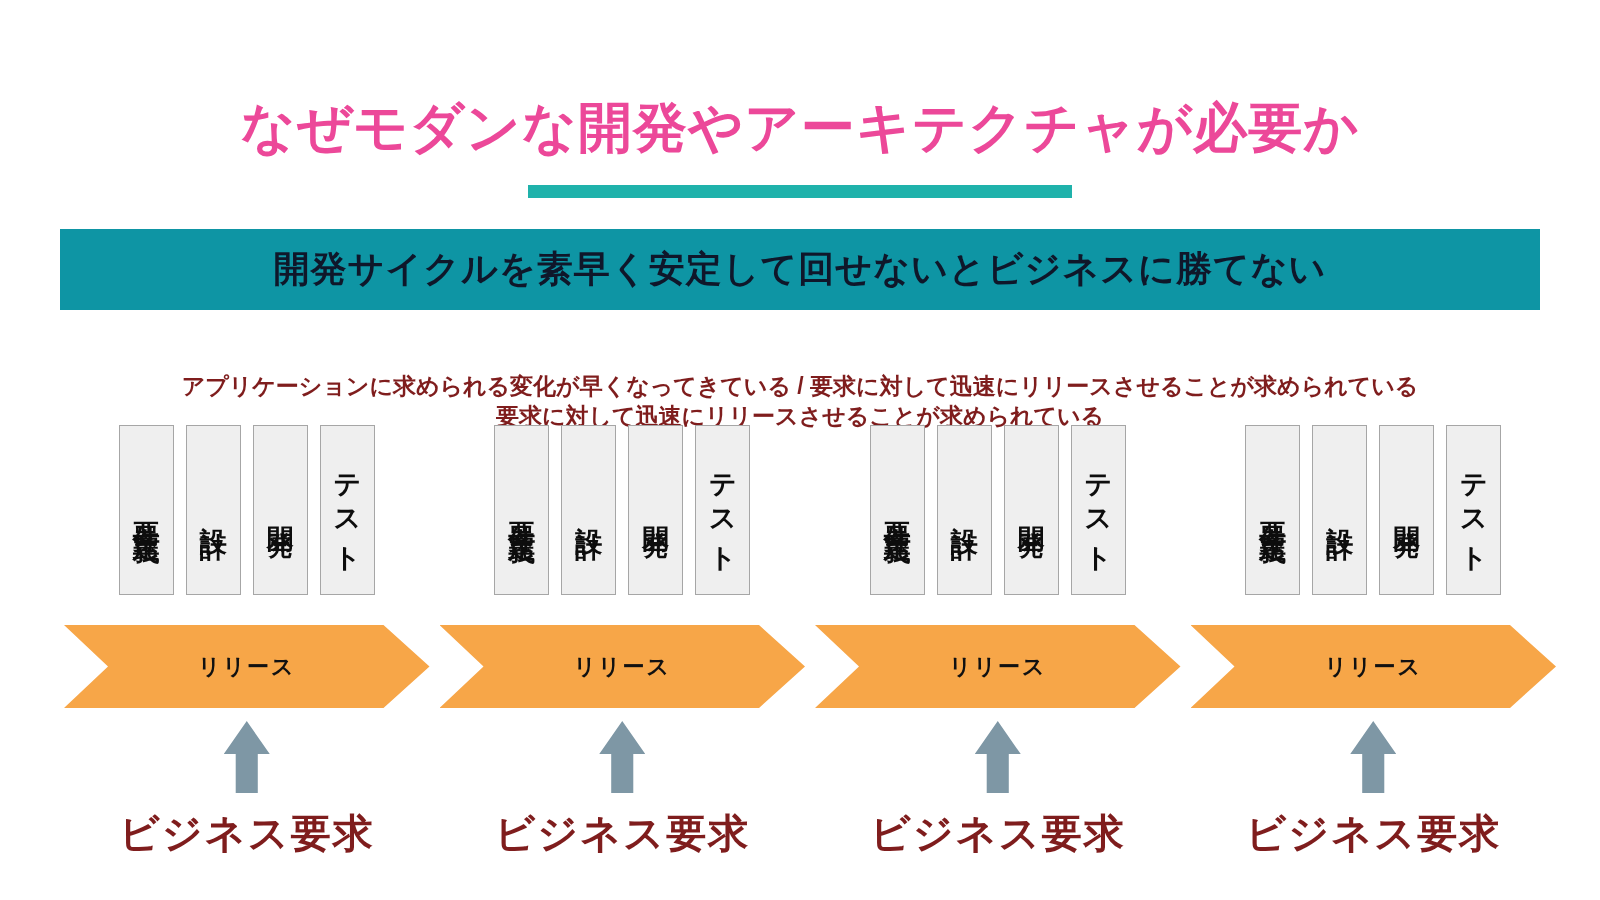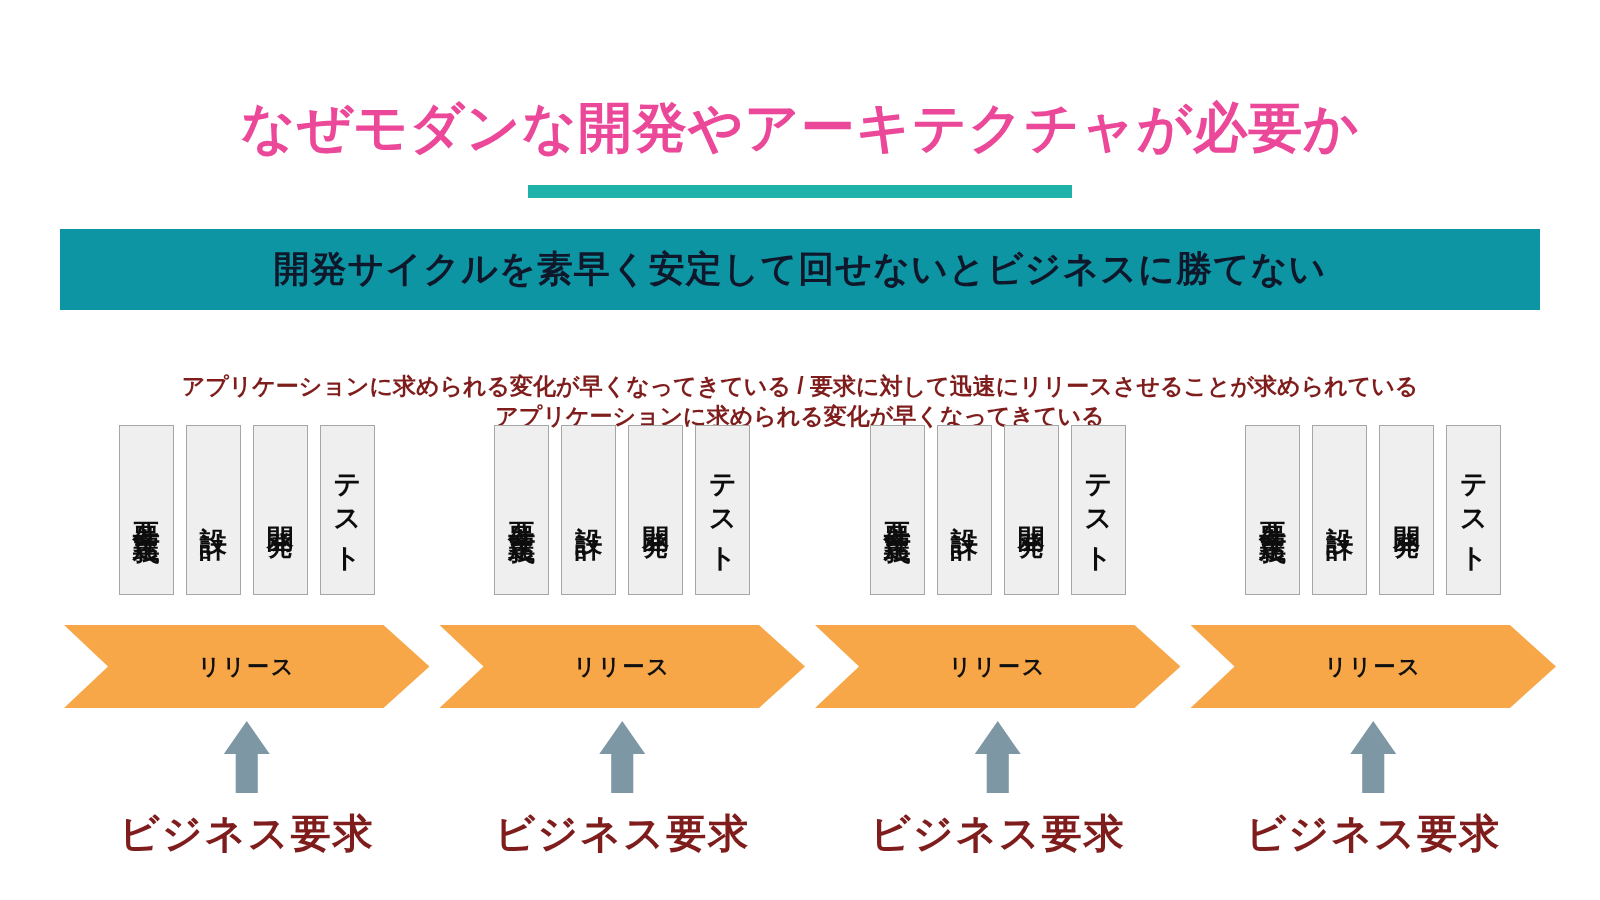--- a/index.html
+++ b/index.html
@@ -126,21 +126,21 @@
 
 <div class="slide">
 
   <div class="title">なぜモダンな開発やアーキテクチャが必要か</div>
   <div class="title-underline"></div>
 
   <div class="banner">開発サイクルを素早く安定して回せないとビジネスに勝てない</div>
 
   <div class="subtitle">
     <div>アプリケーションに求められる変化が早くなってきている / 要求に対して迅速にリリースさせることが求められている</div>
-    <div>アプリケーションに求められる変化が早くなってきている</div>
+    <div>要求に対して迅速にリリースさせることが求められている</div>
   </div>
 
   <div class="flow">
 
     <div class="cycle">
       <div class="stages">
         <div class="stage-box">要件定義</div>
         <div class="stage-box">設計</div>
         <div class="stage-box">開発</div>
         <div class="stage-box">テスト</div>

